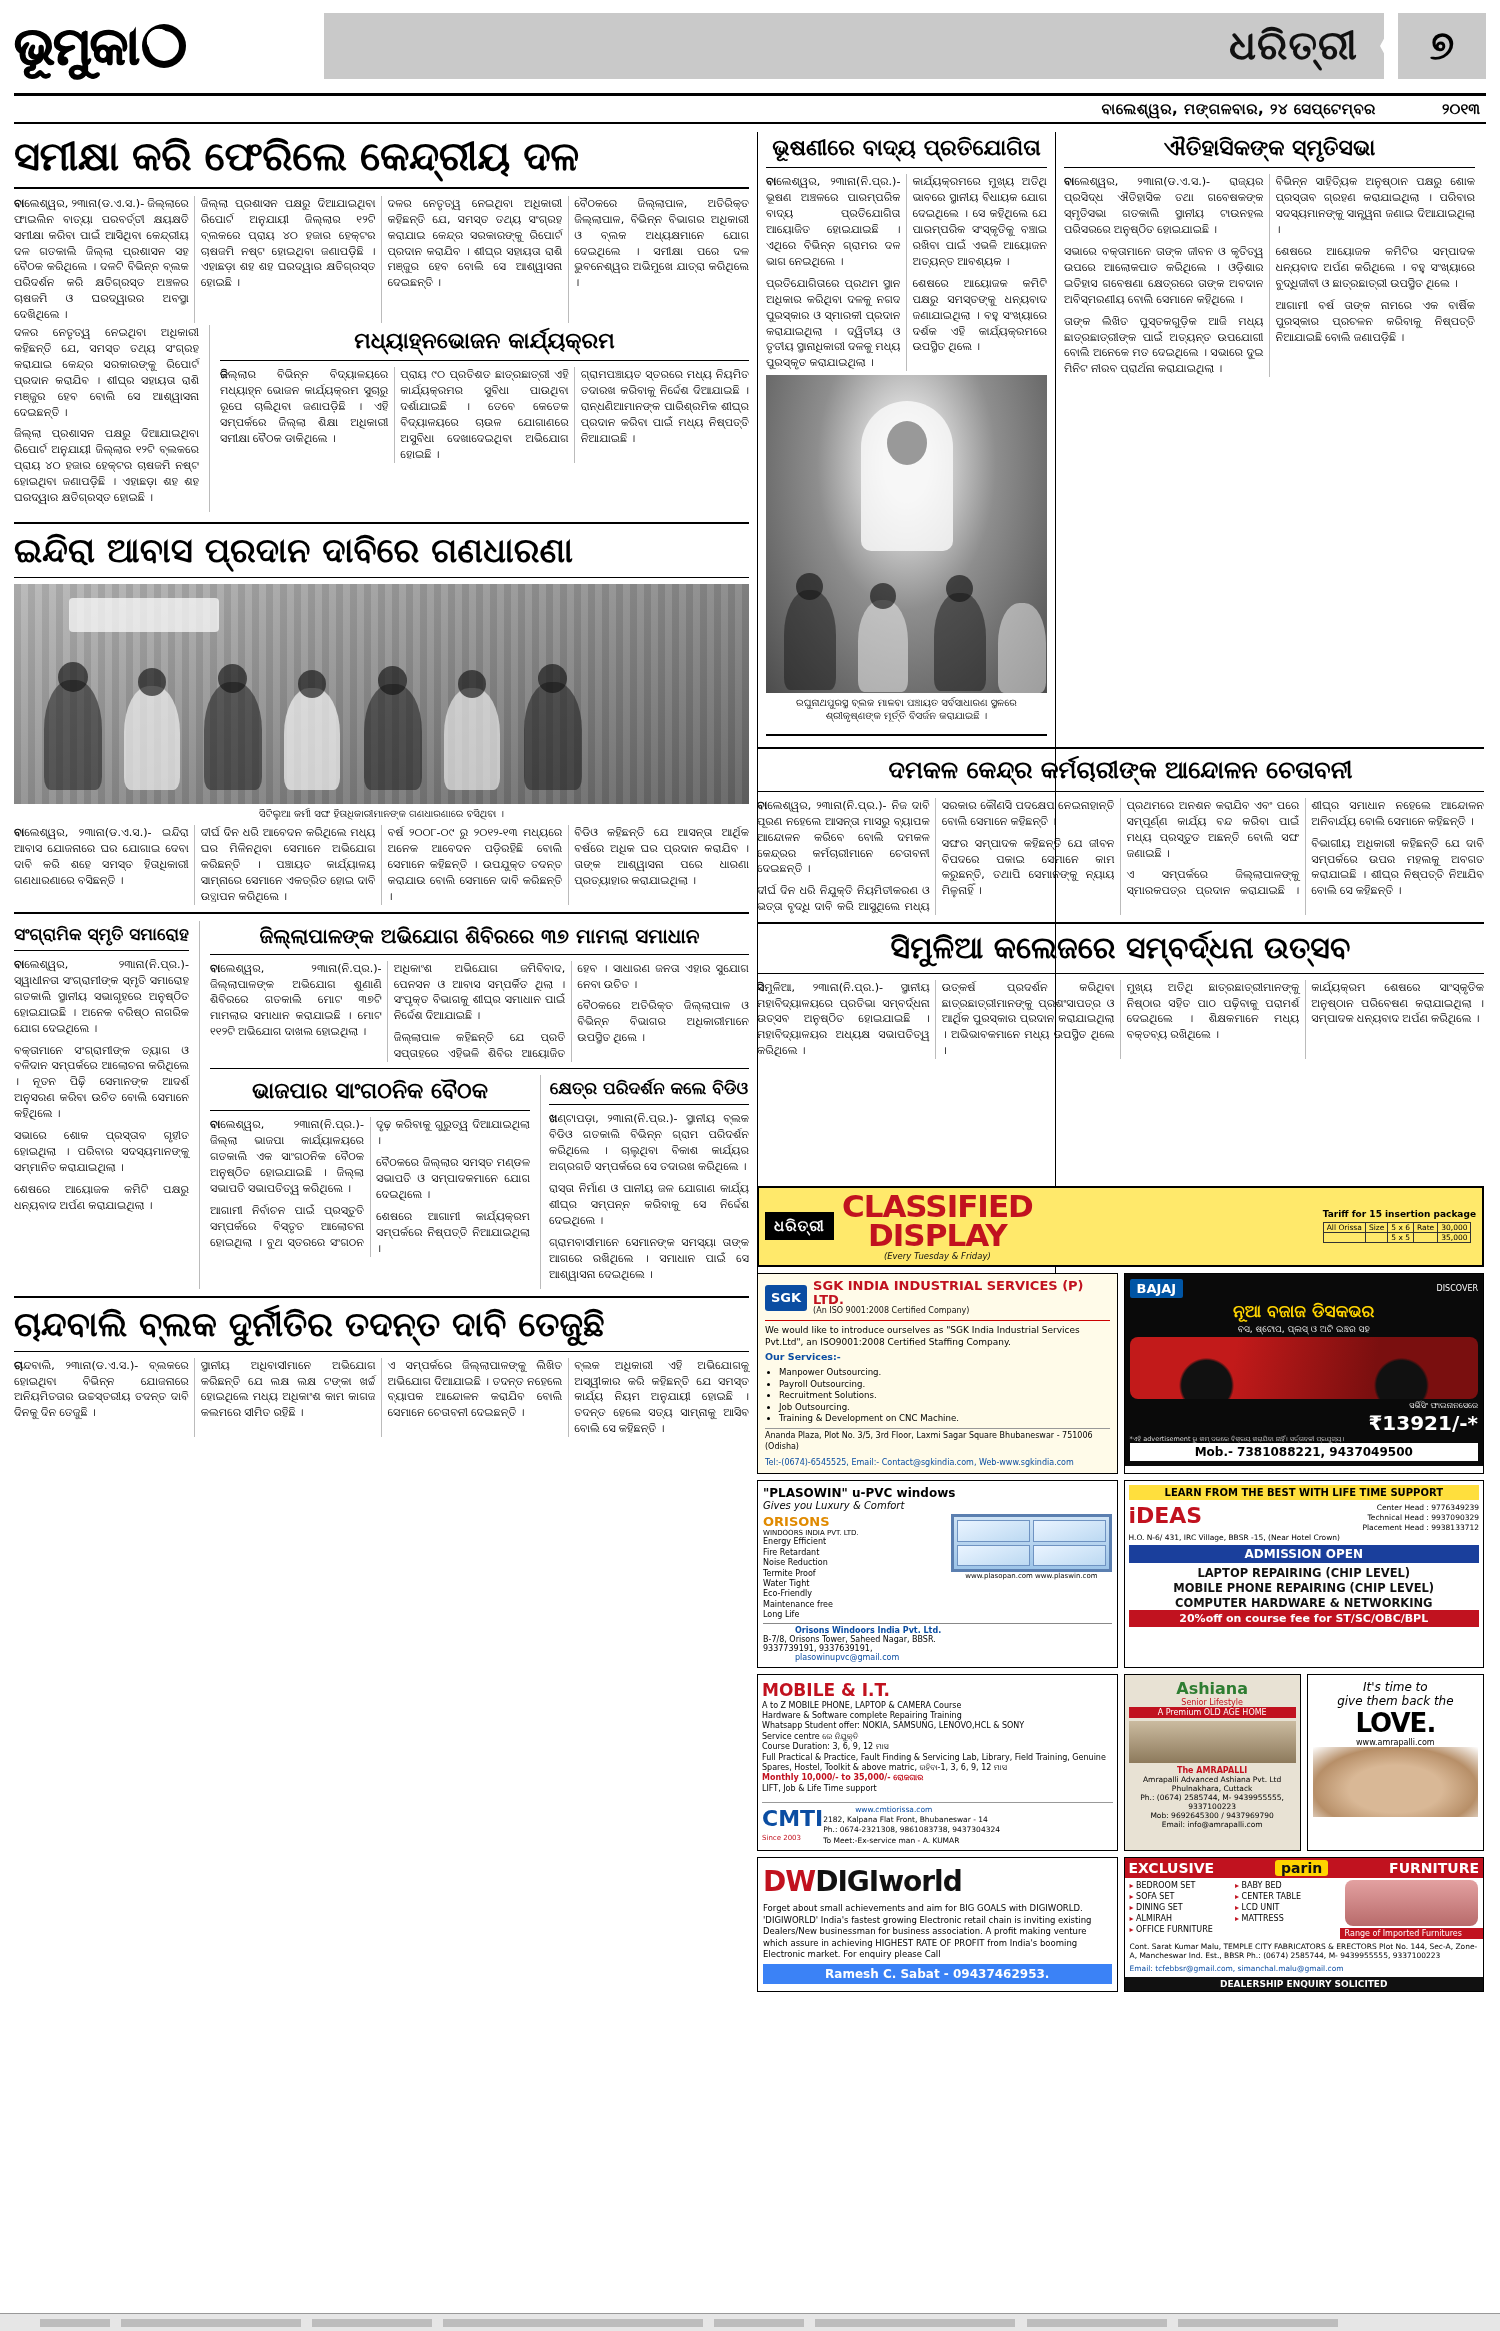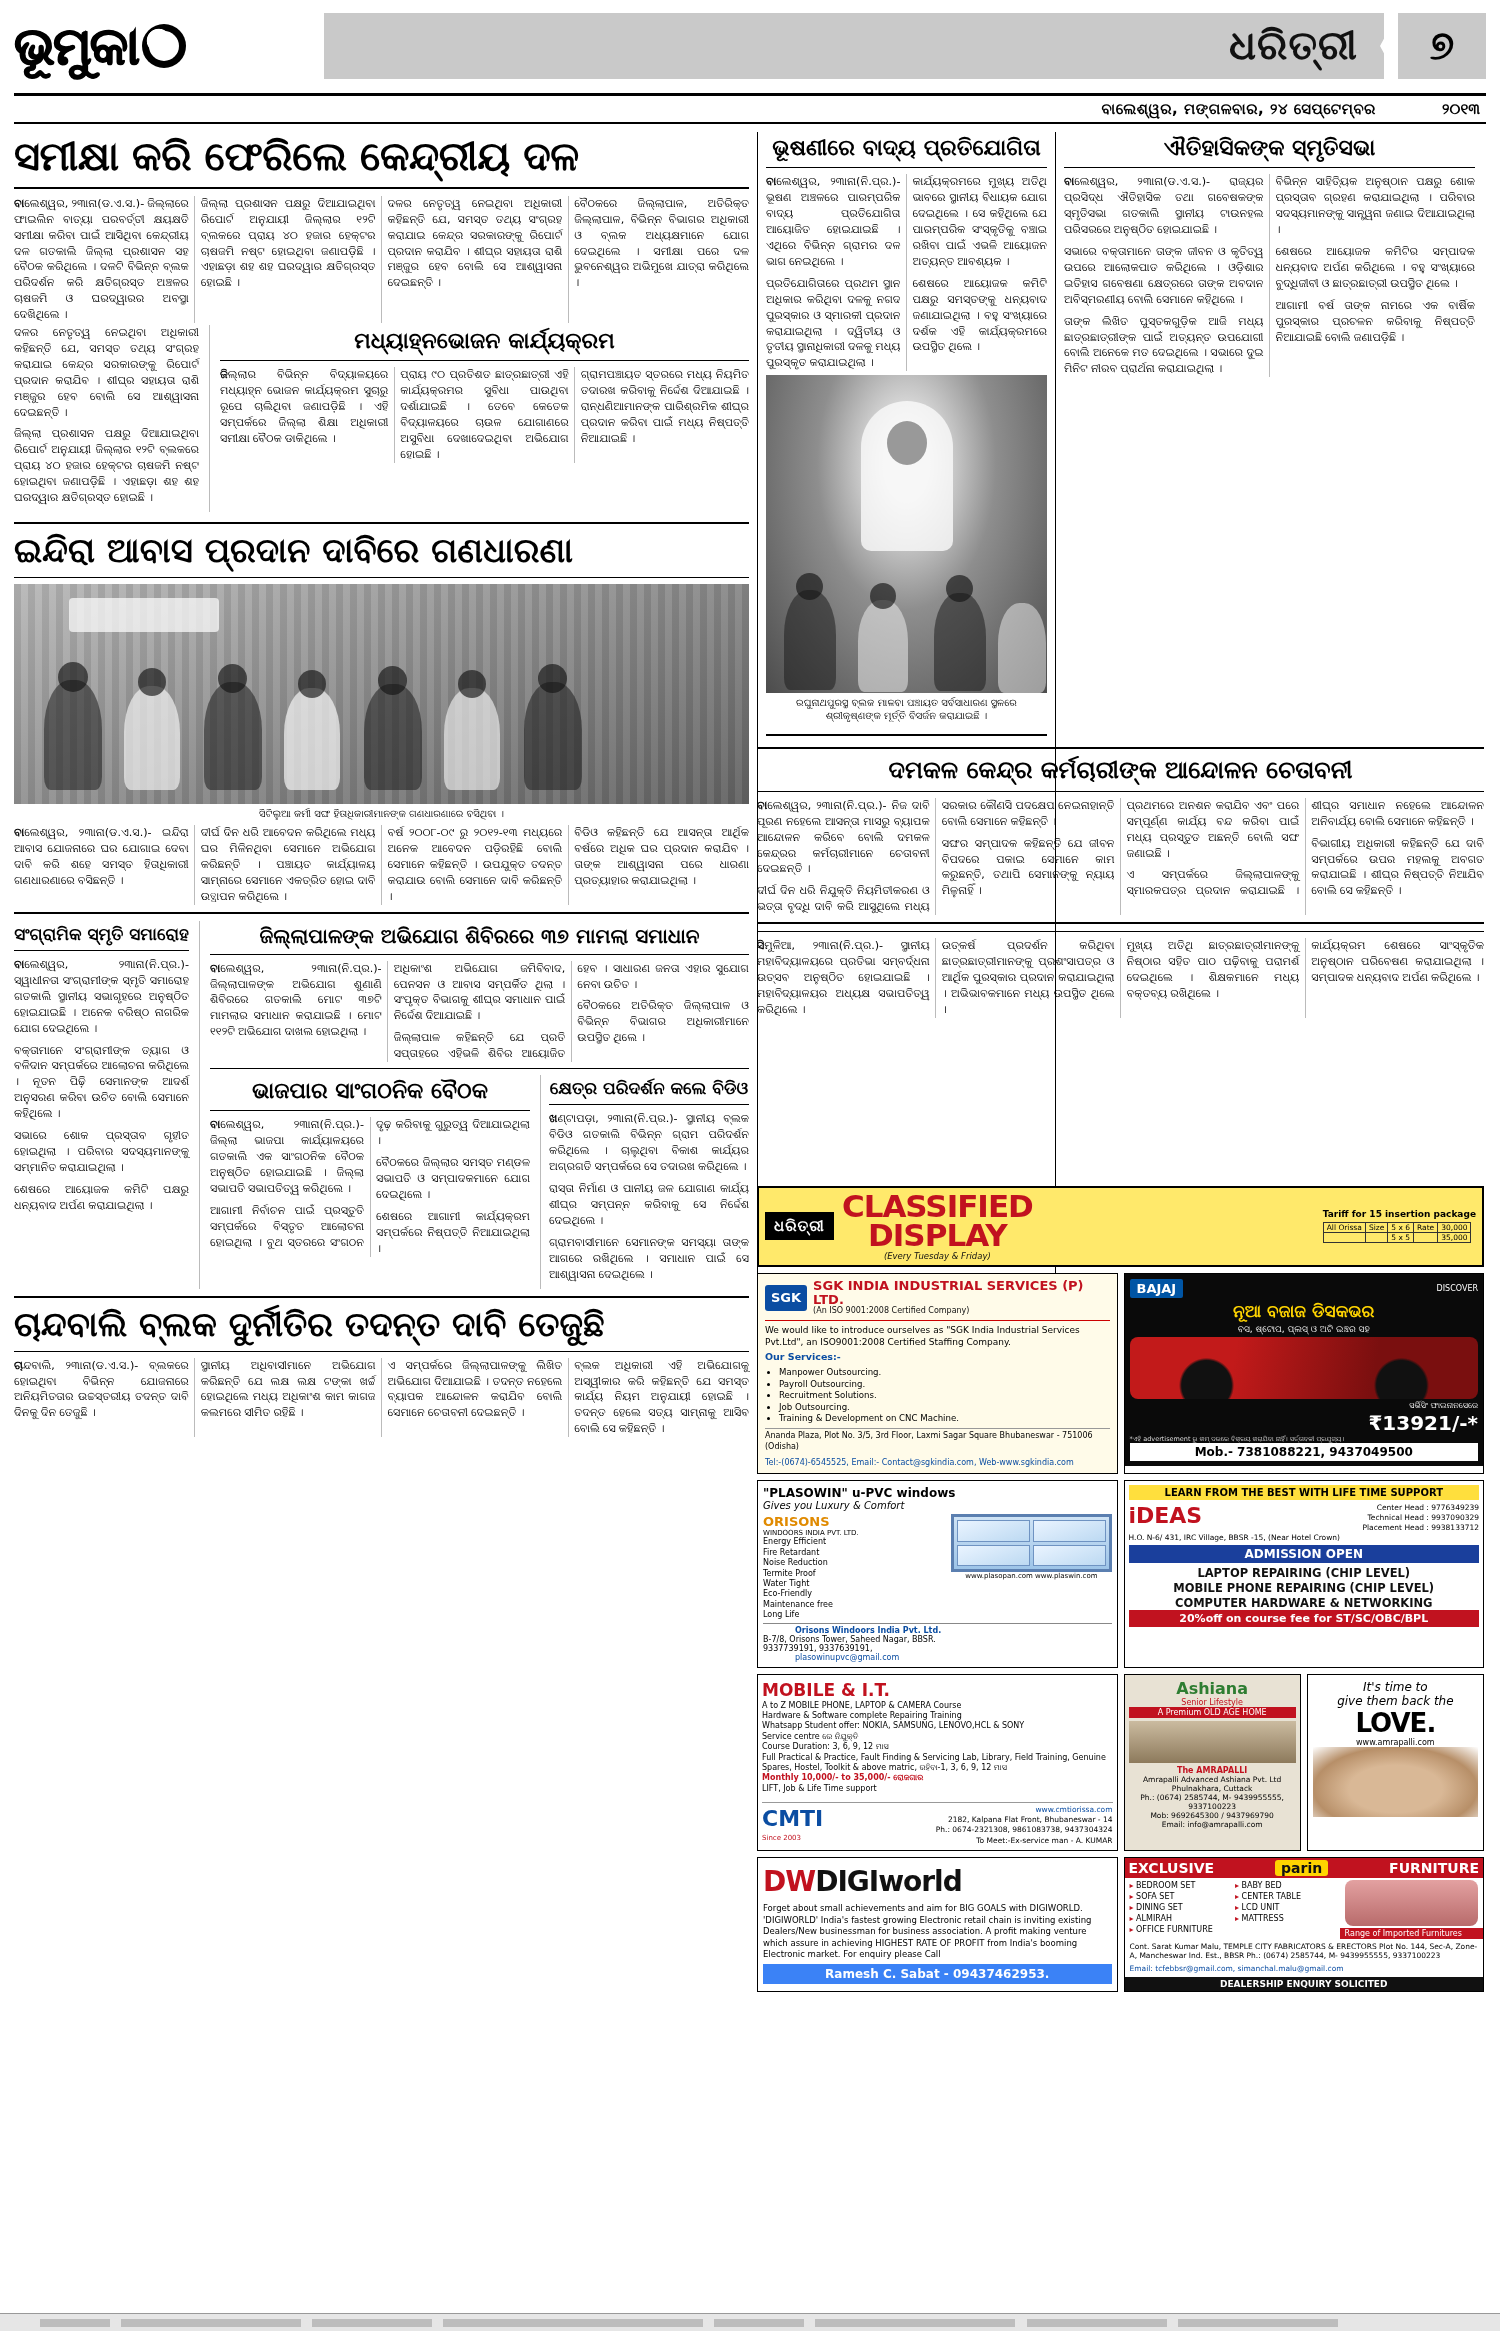--- a/index.html
+++ b/index.html
@@ -406,20 +406,21 @@
         <p class="txt lead">ବାଲେଶ୍ୱର, ୨୩ାନା(ନି.ପ୍ର.)- ନିଜ ଦାବି ପୂରଣ ନହେଲେ ଆସନ୍ତା ମାସରୁ ବ୍ୟାପକ ଆନ୍ଦୋଳନ କରିବେ ବୋଲି ଦମକଳ କେନ୍ଦ୍ରର କର୍ମଚାରୀମାନେ ଚେତାବନୀ ଦେଇଛନ୍ତି ।</p>
         <p class="txt">ଦୀର୍ଘ ଦିନ ଧରି ନିଯୁକ୍ତି ନିୟମିତୀକରଣ ଓ ଭତ୍ତା ବୃଦ୍ଧି ଦାବି କରି ଆସୁଥିଲେ ମଧ୍ୟ ସରକାର କୌଣସି ପଦକ୍ଷେପ ନେଇନାହାନ୍ତି ବୋଲି ସେମାନେ କହିଛନ୍ତି ।</p>
         <p class="txt">ସଙ୍ଘର ସମ୍ପାଦକ କହିଛନ୍ତି ଯେ ଜୀବନ ବିପଦରେ ପକାଇ ସେମାନେ କାମ କରୁଛନ୍ତି, ତଥାପି ସେମାନଙ୍କୁ ନ୍ୟାୟ ମିଳୁନାହିଁ ।</p>
         <p class="txt">ପ୍ରଥମରେ ଅନଶନ କରାଯିବ ଏବଂ ପରେ ସମ୍ପୂର୍ଣ୍ଣ କାର୍ଯ୍ୟ ବନ୍ଦ କରିବା ପାଇଁ ମଧ୍ୟ ପ୍ରସ୍ତୁତ ଅଛନ୍ତି ବୋଲି ସଙ୍ଘ ଜଣାଇଛି ।</p>
         <p class="txt">ଏ ସମ୍ପର୍କରେ ଜିଲ୍ଲାପାଳଙ୍କୁ ସ୍ମାରକପତ୍ର ପ୍ରଦାନ କରାଯାଇଛି । ଶୀଘ୍ର ସମାଧାନ ନହେଲେ ଆନ୍ଦୋଳନ ଅନିବାର୍ଯ୍ୟ ବୋଲି ସେମାନେ କହିଛନ୍ତି ।</p>
         <p class="txt">ବିଭାଗୀୟ ଅଧିକାରୀ କହିଛନ୍ତି ଯେ ଦାବି ସମ୍ପର୍କରେ ଉପର ମହଲକୁ ଅବଗତ କରାଯାଇଛି । ଶୀଘ୍ର ନିଷ୍ପତ୍ତି ନିଆଯିବ ବୋଲି ସେ କହିଛନ୍ତି ।</p>
       </div>
     </article>
     <div class="rule"></div>
     <article>
+      <h2 class="hl" style="font-size:30px;">ସିମୁଳିଆ କଲେଜରେ ସମ୍ବର୍ଦ୍ଧନା ଉତ୍ସବ</h2>
       <div class="rule-thin"></div>
       <div class="body-cols cols-4">
         <p class="txt lead">ସିମୁଳିଆ, ୨୩ାନା(ନି.ପ୍ର.)- ସ୍ଥାନୀୟ ମହାବିଦ୍ୟାଳୟରେ ପ୍ରତିଭା ସମ୍ବର୍ଦ୍ଧନା ଉତ୍ସବ ଅନୁଷ୍ଠିତ ହୋଇଯାଇଛି । ମହାବିଦ୍ୟାଳୟର ଅଧ୍ୟକ୍ଷ ସଭାପତିତ୍ୱ କରିଥିଲେ ।</p>
         <p class="txt">ଉତ୍କର୍ଷ ପ୍ରଦର୍ଶନ କରିଥିବା ଛାତ୍ରଛାତ୍ରୀମାନଙ୍କୁ ପ୍ରଶଂସାପତ୍ର ଓ ଆର୍ଥିକ ପୁରସ୍କାର ପ୍ରଦାନ କରାଯାଇଥିଲା । ଅଭିଭାବକମାନେ ମଧ୍ୟ ଉପସ୍ଥିତ ଥିଲେ ।</p>
         <p class="txt">ମୁଖ୍ୟ ଅତିଥି ଛାତ୍ରଛାତ୍ରୀମାନଙ୍କୁ ନିଷ୍ଠାର ସହିତ ପାଠ ପଢ଼ିବାକୁ ପରାମର୍ଶ ଦେଇଥିଲେ । ଶିକ୍ଷକମାନେ ମଧ୍ୟ ବକ୍ତବ୍ୟ ରଖିଥିଲେ ।</p>
         <p class="txt">କାର୍ଯ୍ୟକ୍ରମ ଶେଷରେ ସାଂସ୍କୃତିକ ଅନୁଷ୍ଠାନ ପରିବେଷଣ କରାଯାଇଥିଲା । ସମ୍ପାଦକ ଧନ୍ୟବାଦ ଅର୍ପଣ କରିଥିଲେ ।</p>
       </div>
     </article>
   </div>
 
@@ -569,21 +570,21 @@
           <div>Service centre ରେ ନିଯୁକ୍ତି</div>
           <div>Course Duration: 3, 6, 9, 12 ମାସ</div>
           <div>Full Practical &amp; Practice, Fault Finding &amp; Servicing Lab, Library, Field Training, Genuine Spares, Hostel, Toolkit &amp; above matric, ରହିବା-1, 3, 6, 9, 12 ମାସ</div>
           <div style="color:#c1121f;font-weight:bold;">Monthly 10,000/- to 35,000/- ରୋଜଗାର</div>
           <div>LIFT, Job &amp; Life Time support</div>
           <div style="display:flex;align-items:flex-start;margin-top:8px;border-top:1px solid #999;padding-top:2px;">
             <div>
               <div class="cmti-logo">CMTI</div>
               <div class="cmti-since">Since 2003</div>
             </div>
-            <div style="flex:1;font-size:7.5px;line-height:1.35;text-align:right;">
+            <div style="flex:1;font-size:7.5px;line-height:1.35;">
               <div class="blue">www.cmtiorissa.com</div>
               <div>2182, Kalpana Flat Front, Bhubaneswar - 14</div>
               <div>Ph.: 0674-2321308, 9861083738, 9437304324</div>
               <div>To Meet:-Ex-service man - A. KUMAR</div>
             </div>
           </div>
         </div>
       </div>
 
       <div style="width:50%;display:flex;gap:6px;">

